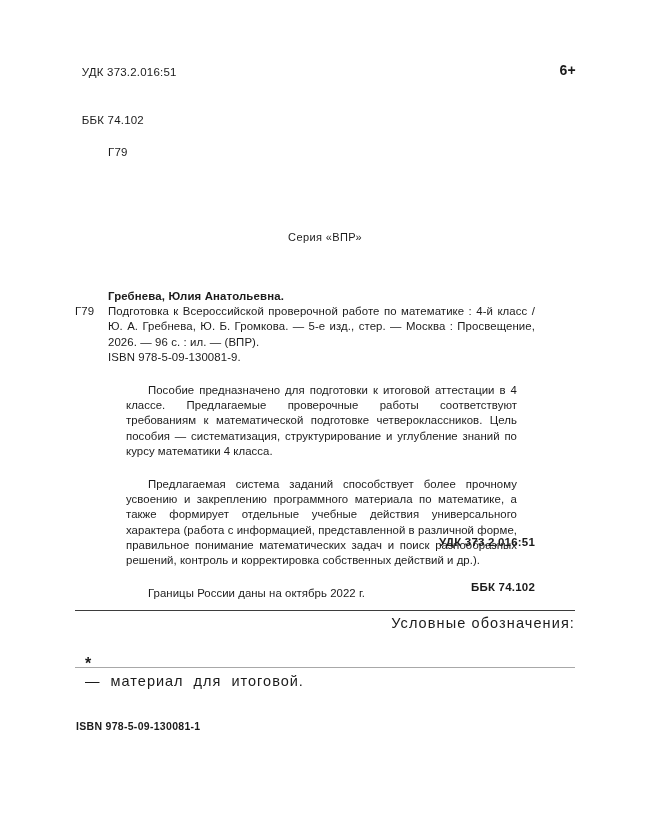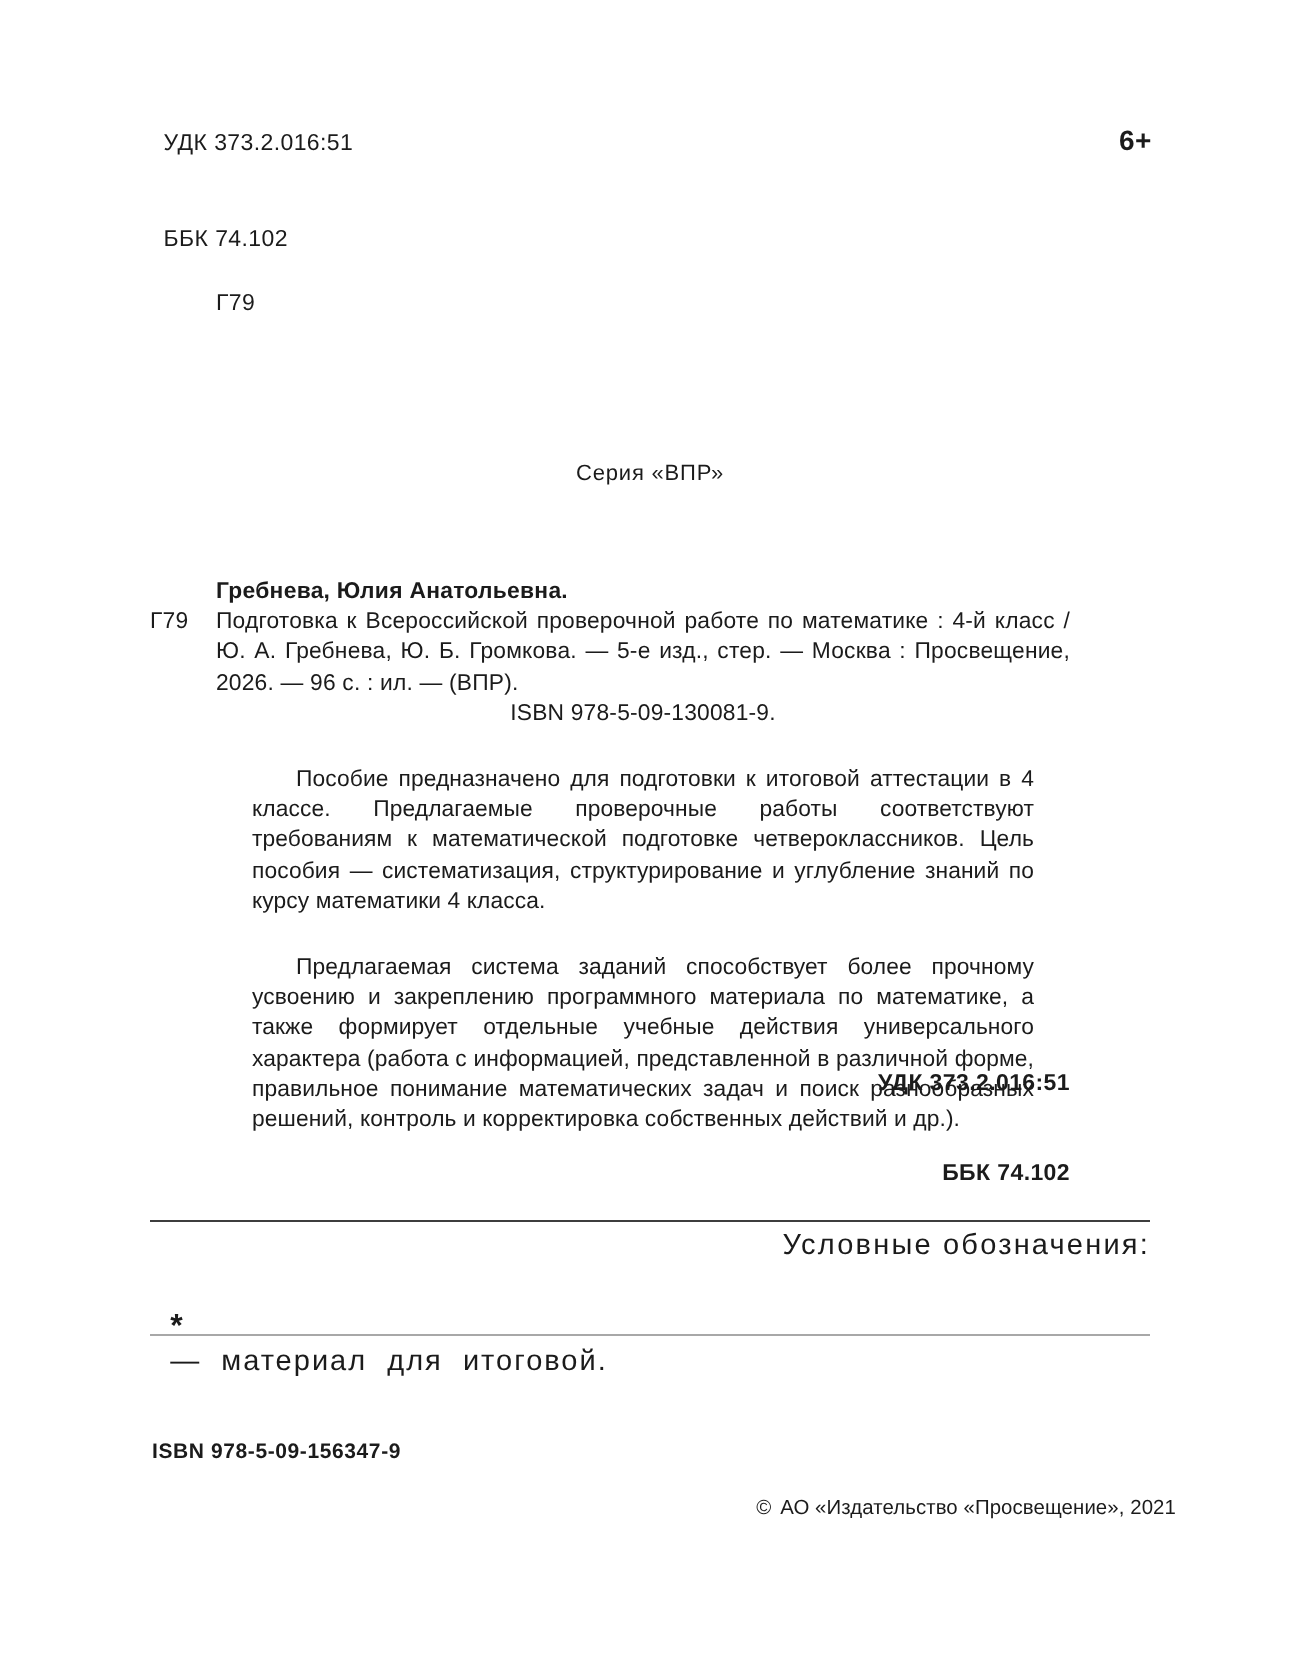--- a/index.html
+++ b/index.html
@@ -70,21 +70,20 @@
     letter-spacing: 0.1px;
   }
   .biblio .shelf {
     position: absolute;
     left: 0;
     top: 0;
   }
   .biblio .isbn-line {
     padding-left: 33px;
     letter-spacing: 0.1px;
-    text-align: center;
   }
   .biblio p.annot {
     margin: 18px;
     text-indent: 22px;
     text-align: justify;
     text-align-last: left;
     padding-left: 33px;
     letter-spacing: 0.05px;
   }
 
@@ -178,35 +177,35 @@
 
 <div class="biblio">
   <div class="author">Гребнева, Юлия Анатольевна.</div>
   <div class="record">
     <span class="shelf">Г79</span>
     <span>Подготовка к Всероссийской проверочной работе по математике : 4-й класс / Ю. А. Гребнева, Ю. Б. Громкова. — 5-е изд., стер. — Москва : Просвещение, 2026. — 96 с. : ил. — (ВПР).</span>
   </div>
   <div class="isbn-line">ISBN 978-5-09-130081-9.</div>
   <p class="annot">Пособие предназначено для подготовки к итоговой аттестации в 4 классе. Предлагаемые проверочные работы соответствуют требованиям к математической подготовке четвероклассников. Цель пособия — систематизация, структурирование и углубление знаний по курсу математики 4 класса.</p>
   <p class="annot">Предлагаемая система заданий способствует более прочному усвоению и закреплению программного материала по математике, а также формирует отдельные учебные действия универсального характера (работа с информацией, представленной в различной форме, правильное понимание математических задач и поиск разнообразных решений, контроль и корректировка собственных действий и др.).</p>
+  <p class="annot">Границы России даны на октябрь 2022 г.</p>
 </div>
 
 <div class="udk-repeat">
   <span>УДК 373.2.016:51</span>
   <br>
   <span>ББК 74.102</span>
 </div>
 
 <div class="rule rule-top"></div>
 <div class="legend-title">Условные  обозначения:</div>
 <div class="legend-item">
   <span class="star">*</span>
   <span>—  материал  для  итоговой.</span>
 </div>
 <div class="rule rule-bottom"></div>
 
-<div class="footer-isbn">ISBN 978-5-09-156347-9</div>
+<div class="footer-isbn">ISBN 978-5-09-130081-1</div>
 
 <div class="copyright">
-  <span class="cline"><span class="mark">©</span><span>АО «Издательство «Просвещение», 2021</span></span>
   
   
 </div>
 
 </body></html>

